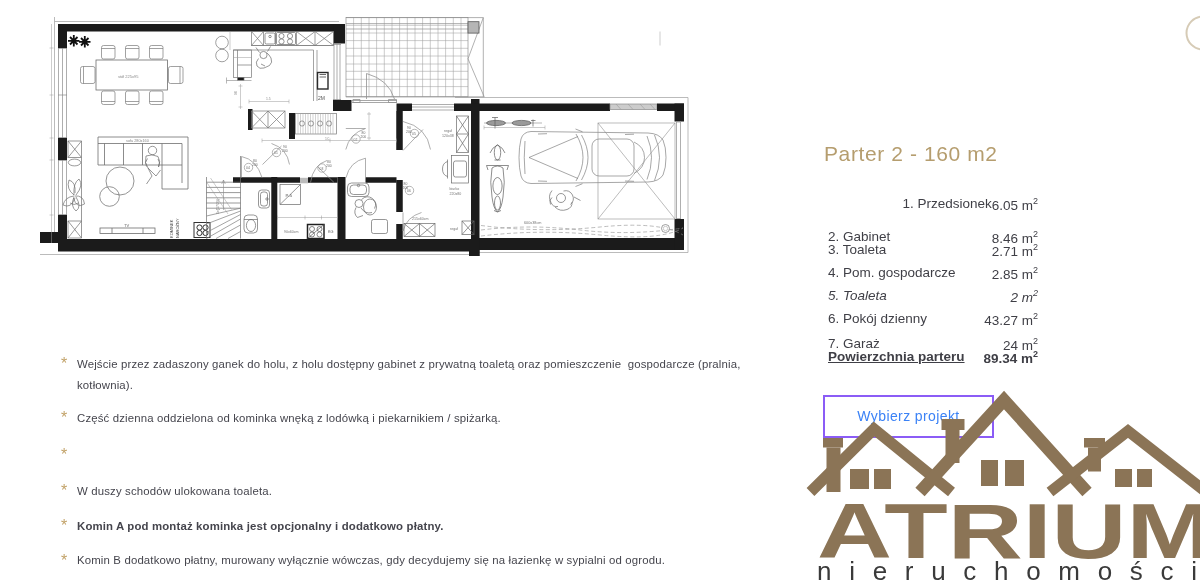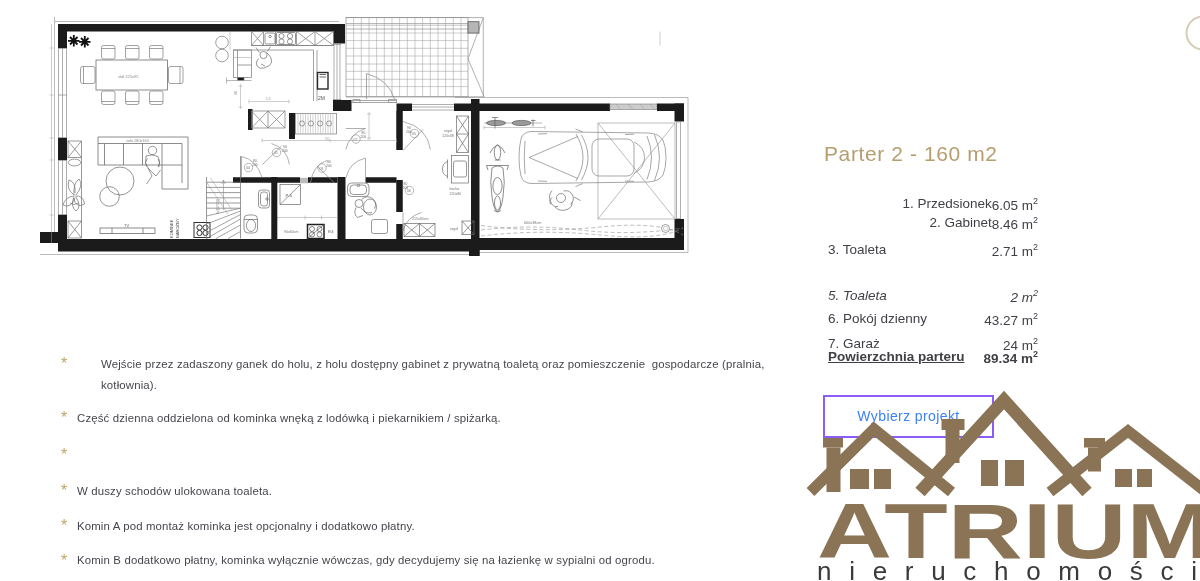--- a/index.html
+++ b/index.html
@@ -442,47 +442,48 @@
   <text x="266" y="100">1.5</text>
           <text x="325" y="139.5">1C</text>
           <text x="237" y="95" transform="rotate(-90 237 95)">90</text>
 </g>
 </g>
 </svg>
 
 <div class="abs" style="left:824px;top:142px;font-size:21px;color:#b59d6e;letter-spacing:0.6px;">Parter 2 - 160 m2</div>
 
 <div class="row" style="top:196px;text-align:right;">1. Przedsionek <span class="v">6.05 m<sup>2</sup></span></div>
-<div class="row" style="top:215px;text-align:right;">2. Gabinet <span class="v">8.46 m<sup>2</sup></span></div>
+<div class="row" style="top:229px;">2. Gabinet <span class="v">8.46 m<sup>2</sup></span></div>
 <div class="row" style="top:242px;">3. Toaleta <span class="v">2.71 m<sup>2</sup></span></div>
+<div class="row" style="top:265px;">4. Pom. gospodarcze <span class="v">2.85 m<sup>2</sup></span></div>
 <div class="row" style="top:288px;font-style:italic;">5. Toaleta <span class="v">2 m<sup>2</sup></span></div>
 <div class="row" style="top:311px;">6. Pokój dzienny <span class="v">43.27 m<sup>2</sup></span></div>
 <div class="row" style="top:336px;">7. Garaż <span class="v">24 m<sup>2</sup></span></div>
 
 <div class="row" style="top:349px;font-weight:bold;text-decoration:underline;">Powierzchnia parteru <span class="v">89.34 m<sup>2</sup></span></div>
 
 <div class="abs" style="left:823px;top:395px;width:167px;height:39px;border:2px solid #8b5cf6;
      text-align:center;line-height:39px;font-size:14px;color:#3b82f6;letter-spacing:0.4px;">Wybierz projekt</div>
 
 <div class="star" style="top:355px;">*</div>
-<div class="bullet" style="top:354px;margin-left:24px;">Wejście przez zadaszony ganek do holu, z holu dostępny gabinet z prywatną toaletą oraz pomieszczenie&nbsp; gospodarcze (pralnia,<br>kotłownia).</div>
+<div class="bullet" style="top:354px;">Wejście przez zadaszony ganek do holu, z holu dostępny gabinet z prywatną toaletą oraz pomieszczenie&nbsp; gospodarcze (pralnia,<br>kotłownia).</div>
 
 <div class="star" style="top:409px;">*</div>
 <div class="bullet" style="top:408px;">Część dzienna oddzielona od kominka wnęką z lodówką i piekarnikiem / spiżarką.</div>
 
 <div class="star" style="top:446px;">*</div>
 
 <div class="star" style="top:482px;">*</div>
 <div class="bullet" style="top:481px;">W duszy schodów ulokowana toaleta.</div>
 
 <div class="star" style="top:517px;">*</div>
-<div class="bullet" style="top:516px;">Komin A pod montaż kominka jest opcjonalny i dodatkowo płatny.</div>
+<div class="bullet" style="top:516px;font-weight:bold;">Komin A pod montaż kominka jest opcjonalny i dodatkowo płatny.</div>
 
 <div class="star" style="top:552px;">*</div>
-<div class="bullet" style="top:550px;">Komin B dodatkowo płatny, kominka wyłącznie wówczas, gdy decydujemy się na łazienkę w sypialni od ogrodu.</div>
+<div class="bullet" style="top:550px;">Komin B dodatkowo płatny, murowany wyłącznie wówczas, gdy decydujemy się na łazienkę w sypialni od ogrodu.</div>
 
 <svg class="abs" style="left:1180px;top:10px" width="20" height="46" viewBox="0 0 20 46">
 <circle cx="23" cy="23" r="16.5" fill="none" stroke="#d6cbb6" stroke-width="2"></circle>
 </svg>
 
 <svg class="abs" style="left:795px;top:390px" width="405" height="191" viewBox="0 0 405 191">
 <g id="logo">
 
 <path d="M15.5 102 L79 39 L156.5 102" fill="none" stroke="#8b7456" stroke-width="11"></path>
 

